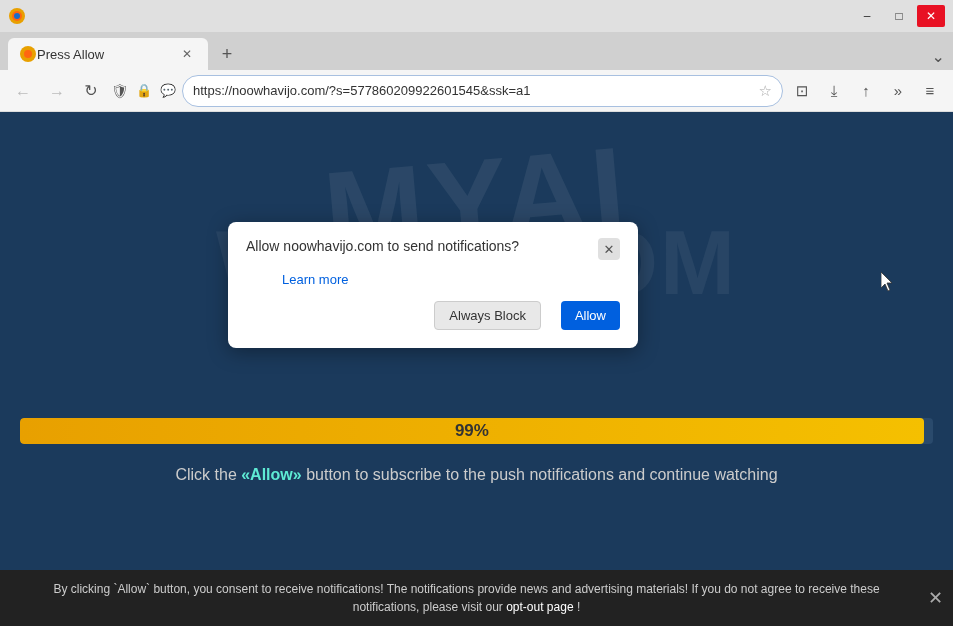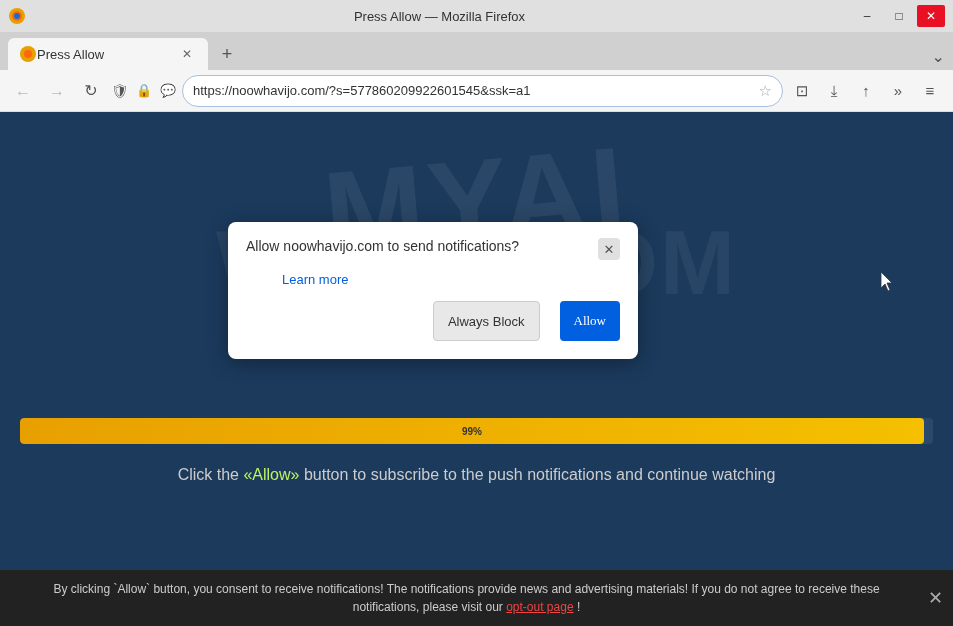--- a/index.html
+++ b/index.html
@@ -265,38 +265,38 @@
       overflow: hidden;
       position: relative;
     }
     .progress-bar-fill {
       height: 100%;
       background: linear-gradient(to right, #e8a000, #f5c000);
       border-radius: 4px;
       display: flex;
       align-items: center;
       justify-content: center;
-      font-size: 10px;
+      font-size: 17px;
       font-weight: bold;
       color: #333;
     }
 
     .content-text {
       position: absolute;
       bottom: 100px;
       left: 0;
       right: 0;
       text-align: center;
       font-size: 16px;
       color: #ccc;
       padding: 0 20px;
     }
     .content-text-allow {
-      color: #bef264;
-      font-weight: normal;
+      color: #5eead4;
+      font-weight: bold;
       text-align: center;
     }
 
     
     .permission-dialog {
       position: absolute;
       top: 110px;
       left: 228px;
       width: 410px;
       background: white;
@@ -347,29 +347,28 @@
     .btn-always-block {
       padding: 6px 14px;
       font-size: 13px;
       background: #e8e8e8;
       border: 1px solid #ccc;
       border-radius: 4px;
       cursor: pointer;
       color: #333;
     }
     .btn-allow {
-      padding: 12px 14px;
+      padding: 2px 14px;
       font-size: 13px;
       background: #0060df;
       border: none;
       border-radius: 4px;
       cursor: pointer;
       color: white;
       font-weight: 500;
-      font-family: Liberation Serif, serif;
     }
 
     
     .bottom-bar {
       position: absolute;
       bottom: 0;
       left: 0;
       right: 0;
       background: #222;
       color: #ccc;
@@ -384,22 +383,21 @@
       right: 10px;
       top: 50%;
       transform: translateY(-50%);
       color: #aaa;
       font-size: 18px;
       cursor: pointer;
       background: none;
       border: none;
     }
     .opt-out-link {
-      color: #ef4444;
-      text-decoration: underline;
+      color: #ffffff;
       cursor: pointer;
       margin-top: 25px;
     }
 
     
     .cursor {
       position: absolute;
       width: 12px;
       height: 18px;
       pointer-events: none;
@@ -410,21 +408,20 @@
 <body>
 
 <div class="titlebar">
   <div class="titlebar-firefox-icon">
     <svg width="18" height="18" viewBox="0 0 18 18">
       <circle cx="9" cy="9" r="8" fill="#e8a000"></circle>
       <circle cx="9" cy="9" r="5" fill="#ff6611"></circle>
       <circle cx="9" cy="9" r="3" fill="#1a6dcc"></circle>
     </svg>
   </div>
-  <div class="titlebar-title">Press Allow — Mozilla Firefox</div>
   <div class="titlebar-controls">
     <button class="titlebar-btn">–</button>
     <button class="titlebar-btn">□</button>
     <button class="titlebar-btn close">✕</button>
   </div>
 </div>
 
 <div class="tabbar">
   <div class="tab">
     <div class="tab-favicon">

